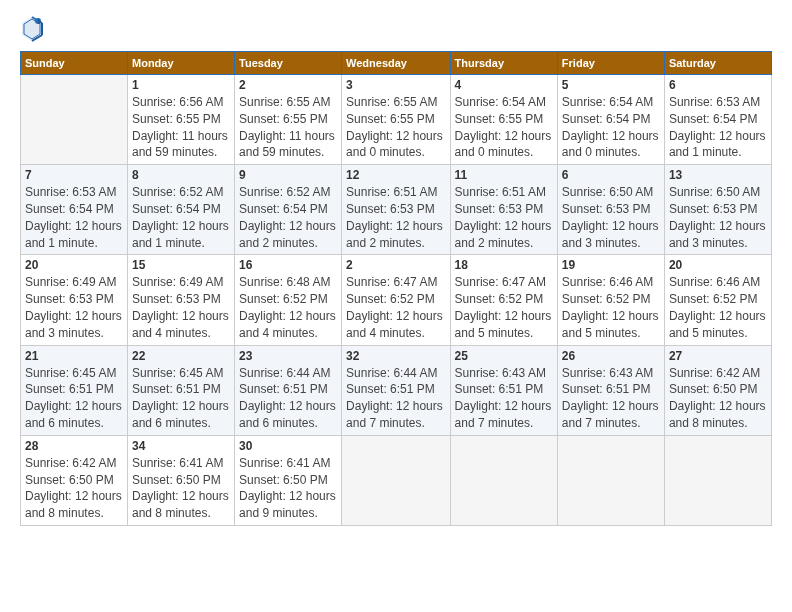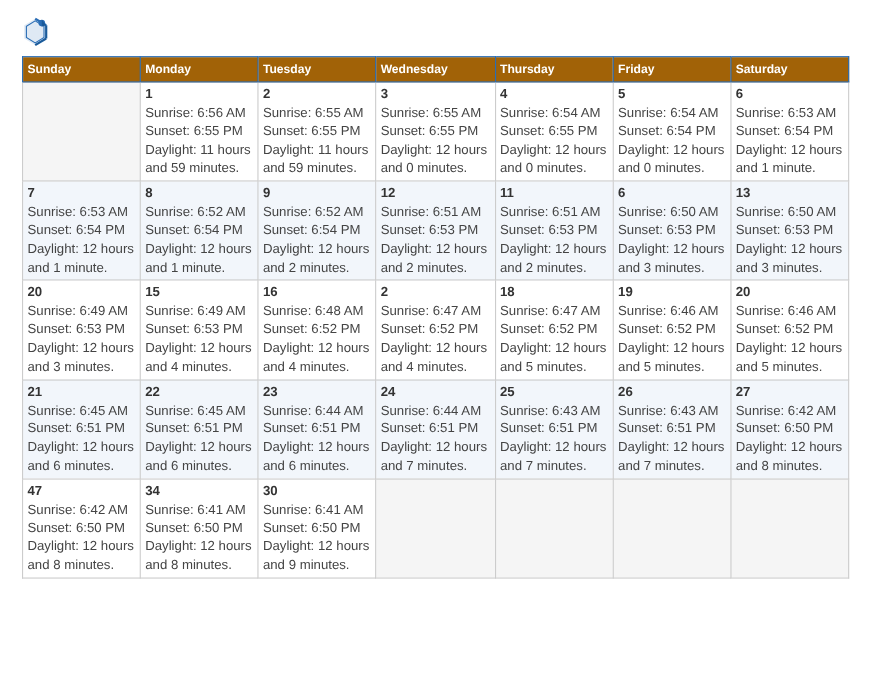--- a/index.html
+++ b/index.html
@@ -237,39 +237,39 @@
           </td>
           <td>
             <span class="day-num">22</span>
             <div class="day-info">Sunrise: 6:45 AM<br>Sunset: 6:51 PM<br>Daylight: 12 hours and 6 minutes.</div>
           </td>
           <td>
             <span class="day-num">23</span>
             <div class="day-info">Sunrise: 6:44 AM<br>Sunset: 6:51 PM<br>Daylight: 12 hours and 6 minutes.</div>
           </td>
           <td>
-            <span class="day-num">24</span>
+            <span class="day-num">32</span>
             <div class="day-info">Sunrise: 6:44 AM<br>Sunset: 6:51 PM<br>Daylight: 12 hours and 7 minutes.</div>
           </td>
           <td>
             <span class="day-num">25</span>
             <div class="day-info">Sunrise: 6:43 AM<br>Sunset: 6:51 PM<br>Daylight: 12 hours and 7 minutes.</div>
           </td>
           <td>
             <span class="day-num">26</span>
             <div class="day-info">Sunrise: 6:43 AM<br>Sunset: 6:51 PM<br>Daylight: 12 hours and 7 minutes.</div>
           </td>
           <td>
             <span class="day-num">27</span>
             <div class="day-info">Sunrise: 6:42 AM<br>Sunset: 6:50 PM<br>Daylight: 12 hours and 8 minutes.</div>
           </td>
         </tr>
         <tr>
           <td>
-            <span class="day-num">47</span>
+            <span class="day-num">28</span>
             <div class="day-info">Sunrise: 6:42 AM<br>Sunset: 6:50 PM<br>Daylight: 12 hours and 8 minutes.</div>
           </td>
           <td>
             <span class="day-num">34</span>
             <div class="day-info">Sunrise: 6:41 AM<br>Sunset: 6:50 PM<br>Daylight: 12 hours and 8 minutes.</div>
           </td>
           <td>
             <span class="day-num">30</span>
             <div class="day-info">Sunrise: 6:41 AM<br>Sunset: 6:50 PM<br>Daylight: 12 hours and 9 minutes.</div>
           </td>

